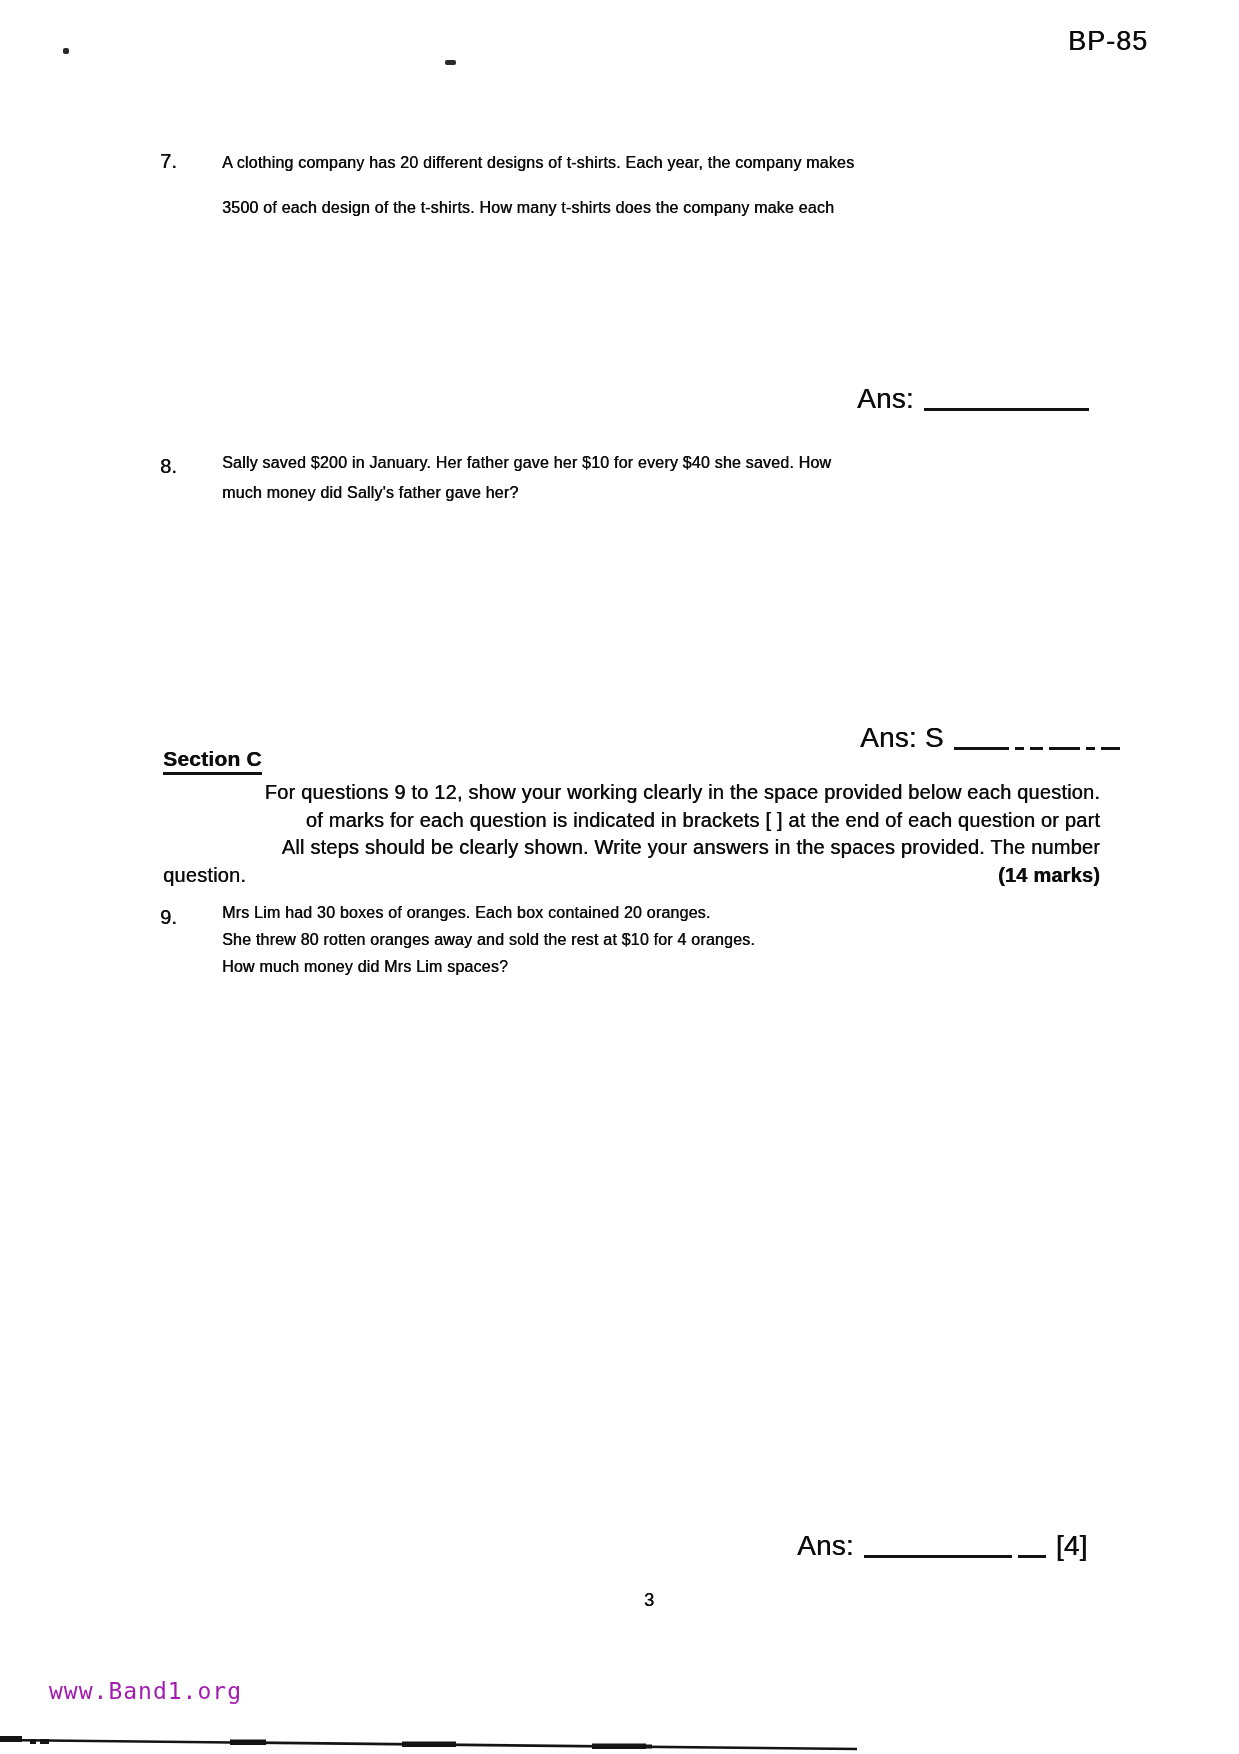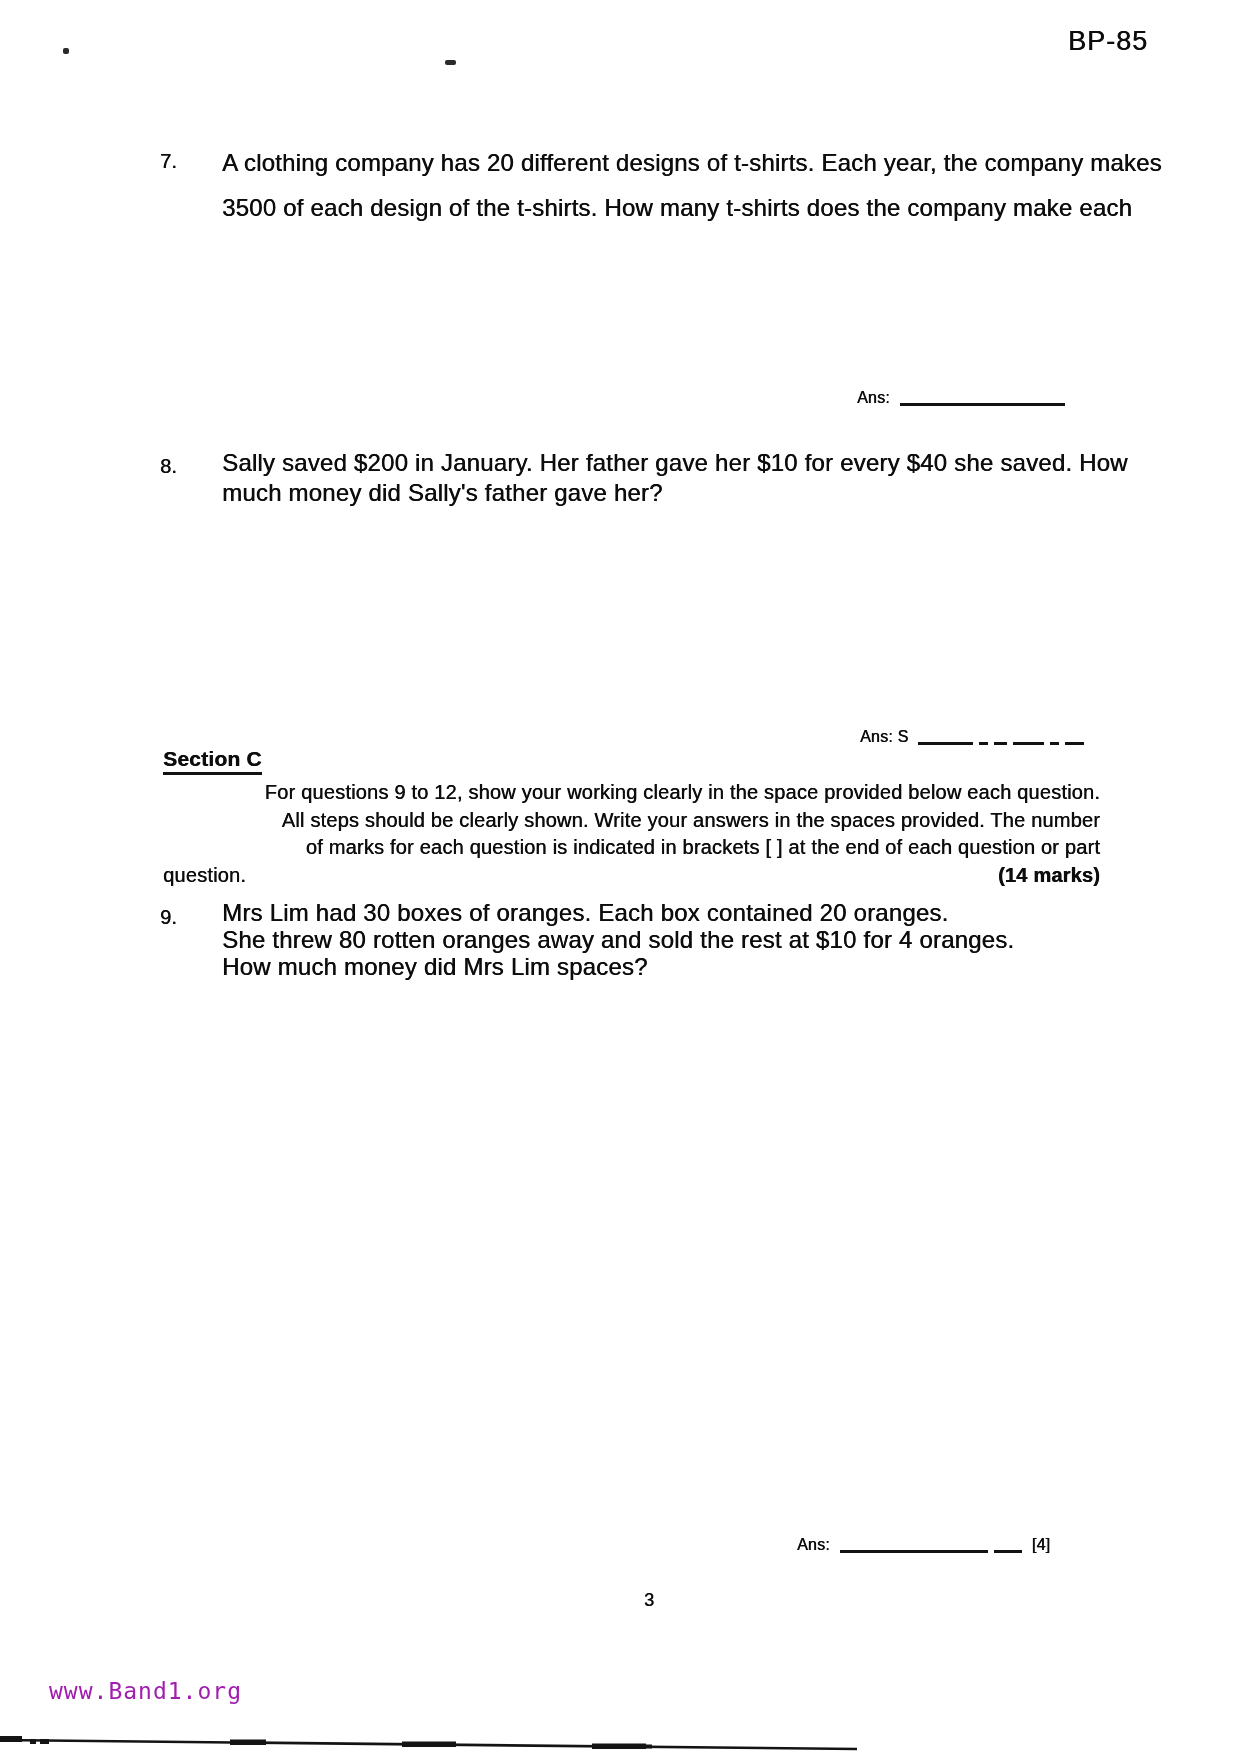--- a/index.html
+++ b/index.html
@@ -19,34 +19,34 @@
   .speck { position: absolute; background: #2a2a2a; }
   .speck.dot1 { left: 63px; top: 48px; width: 6px; height: 6px; border-radius: 2px; }
   .speck.dash1 { left: 445px; top: 60px; width: 11px; height: 5px; border-radius: 2px; }
 
   .doc-code {
     position: absolute; right: 36px; top: 26px;
     font-size: 27px; letter-spacing: 1px;
   }
 
   .qnum { position: absolute; left: 160px; width: 40px; font-size: 20px; }
-  .qtext { position: absolute; left: 222px; width: 885px; font-size: 24px; }
+  .qtext { position: absolute; left: 222px; width: 885px; font-size: 16px; }
   .qtext .tline { white-space: nowrap; }
   .lh45 .tline { line-height: 45px; }
   .lh30 .tline { line-height: 30px; }
   .lh27 .tline { line-height: 27px; }
 
   .q7num  { top: 150px; }
   .q7text { top: 140px; }
   .q8num  { top: 455px; }
   .q8text { top: 448px; }
   .q9num  { top: 906px; }
   .q9text { top: 899px; }
 
-  .ansrow { position: absolute; font-size: 16px; display: flex; align-items: baseline; }
+  .ansrow { position: absolute; font-size: 28px; display: flex; align-items: baseline; }
   .ans7 { left: 857px; top: 383px; }
   .ans8 { left: 860px; top: 722px; }
   .ans9 { left: 797px; top: 1530px; }
   .anslabel { margin-right: 10px; }
   .ansline {
     display: inline-block; height: 20px;
     border-bottom: 3px solid #121212;
     transform: translateY(3px);
   }
   .seg { margin-right: 6px; }
@@ -106,22 +106,22 @@
     <span class="ansline seg" style="width:9px"></span>
     <span class="ansline seg" style="width:13px"></span>
     <span class="ansline seg" style="width:31px"></span>
     <span class="ansline seg" style="width:9px"></span>
     <span class="ansline" style="width:19px"></span>
   </div>
 
   <div class="section-title ink">Section C</div>
   <div class="instructions ink">
     <div class="tline">For questions 9 to 12, show your working clearly in the space provided below each question.</div>
+    <div class="tline">of marks for each question is indicated in brackets [  ] at the end of each question or part</div>
     <div class="tline">All steps should be clearly shown. Write your answers in the spaces provided. The number</div>
-    <div class="tline">of marks for each question is indicated in brackets [  ] at the end of each question or part</div>
     <div class="instr-last">
       <span>question.</span>
       <span class="marks-total">(14 marks)</span>
     </div>
   </div>
 
   <div class="qnum q9num ink">9.</div>
   <div class="qtext q9text lh27 ink">
     <div class="tline">Mrs Lim had 30 boxes of oranges. Each box contained 20 oranges.</div>
     <div class="tline">She threw 80 rotten oranges away and sold the rest at $10 for 4 oranges.</div>

